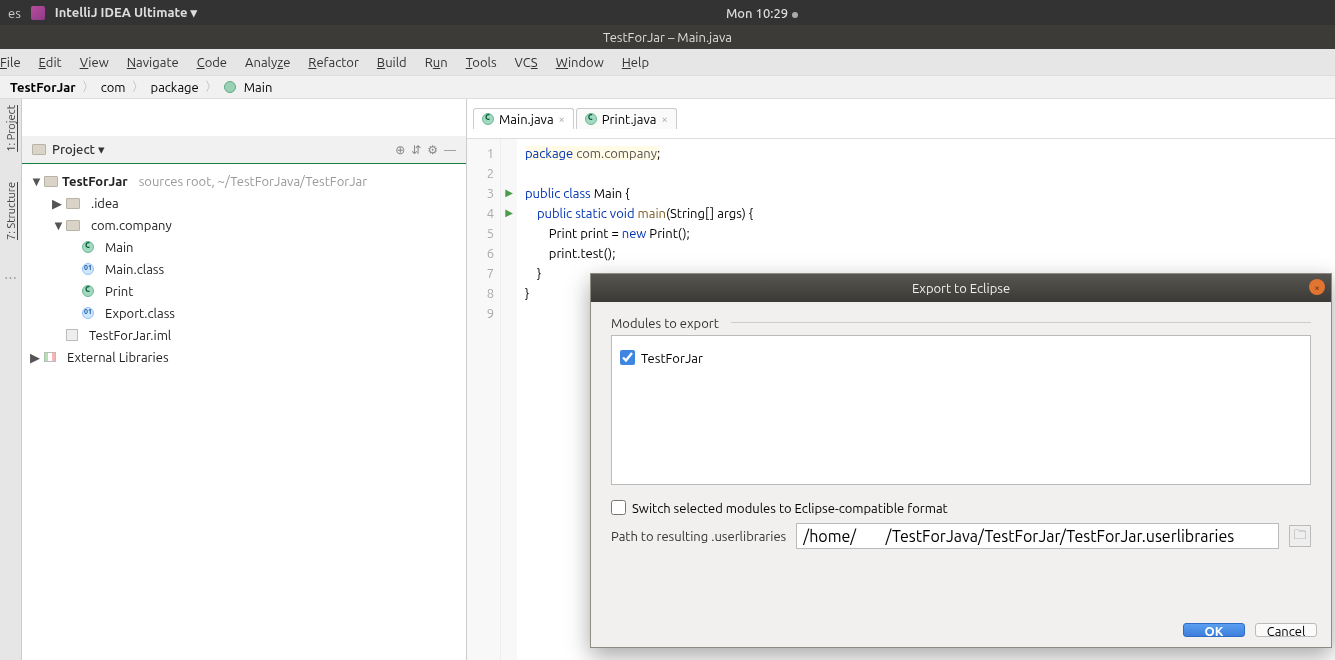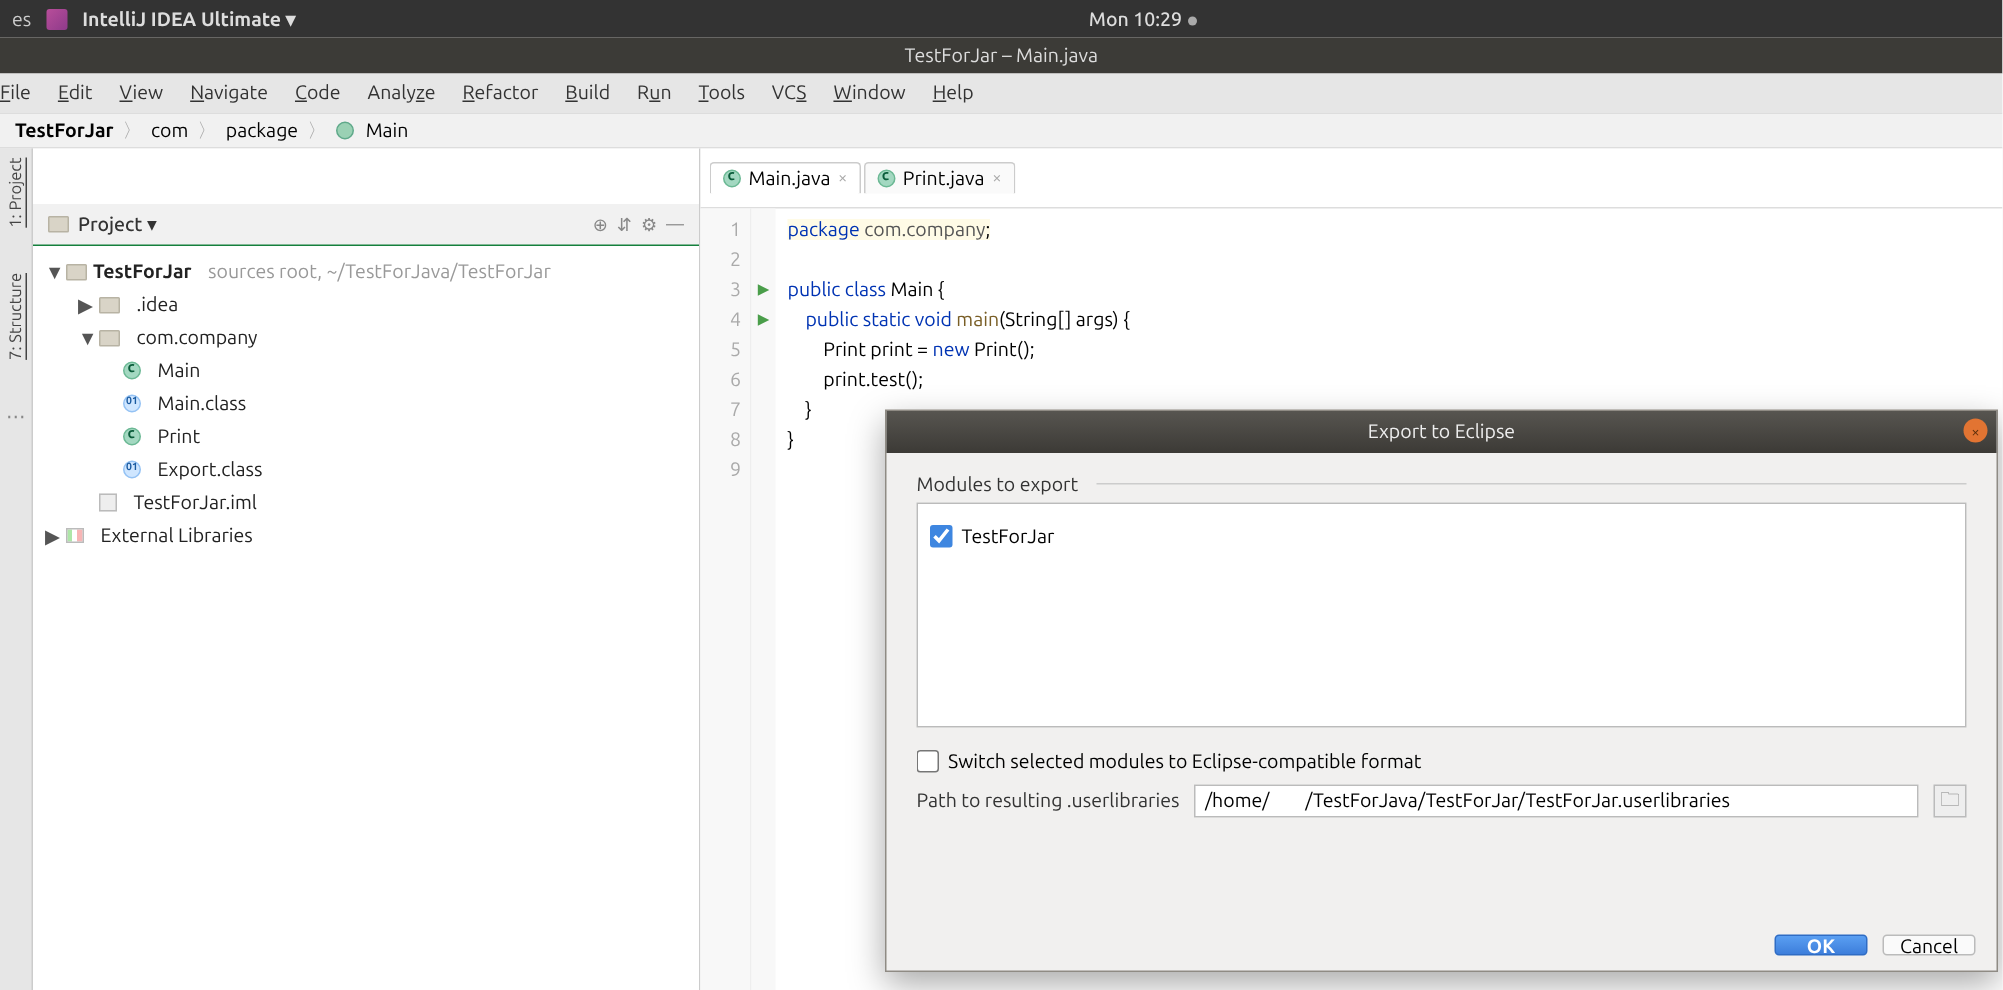--- a/index.html
+++ b/index.html
@@ -73,21 +73,21 @@
 .dlg-title .close { position:absolute; right:6px; top:5px; width:16px;height:16px;border-radius:50%; background:#e27432; display:flex; align-items:center;justify-content:center;color:#5a2d0a; font-size:10px; }
 .dlg-body { padding:14px 20px 10px 20px; }
 .fset { border:none; margin-bottom:15px; }
 .fset legend { color:#333; padding-right:8px; }
 .fset .line { height:1px; background:#ccc; margin-top:-8px; margin-left:120px; }
 .listbox { margin-top:12px; height:150px; border:1px solid #bbb; background:#fff; padding:6px 8px; }
 .chk { display:flex; align-items:center; gap:6px; margin:8px 0; }
 .chk input { width:15px; height:15px; accent-color:#3e86e0; }
 .pathrow { display:flex; align-items:center; gap:10px; margin-top:8px; }
 .pathrow label { color:#333; }
-.pathrow input { flex:1; padding:3px 6px; border:1px solid #bbb; background:#fff; font-size:13px; }
+.pathrow input { flex:1; padding:3px 6px; border:1px solid #bbb; background:#fff; font-size:16px; }
 .pathrow .browse { width:22px;height:22px; border:1px solid #bbb; background:#eee; display:flex;align-items:center;justify-content:center; color:#888; }
 .dlg-btns { position:absolute; right:14px; bottom:10px; display:flex; gap:10px; }
 .btn { min-width:62px; height:14px; border:1px solid #bbb; border-radius:3px; background:#fafafa; display:flex;align-items:flex-start;justify-content:center; }
 .btn.primary { background:linear-gradient(#5a9ff2,#3d7edb); color:#fff; border:1px solid #2f6cc4; font-weight:600; }
 </style>
 </head>
 <body>
 
 <div class="osbar">
   <div class="left">

